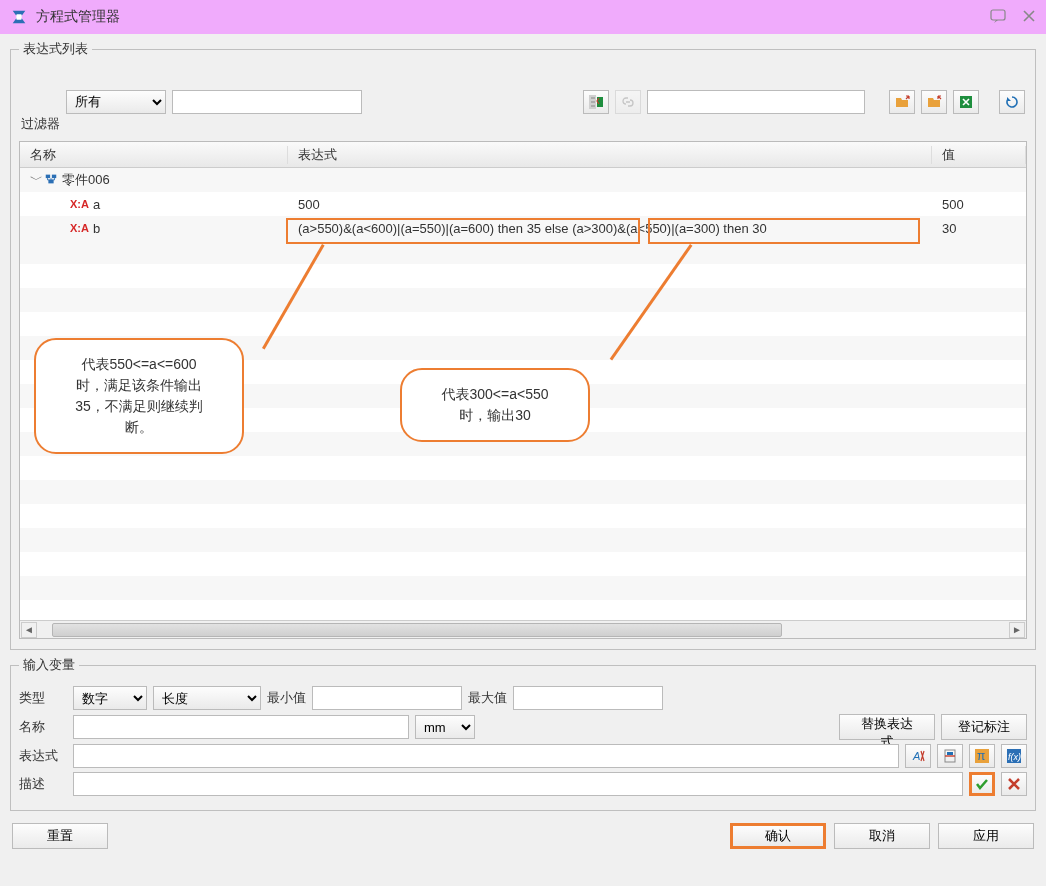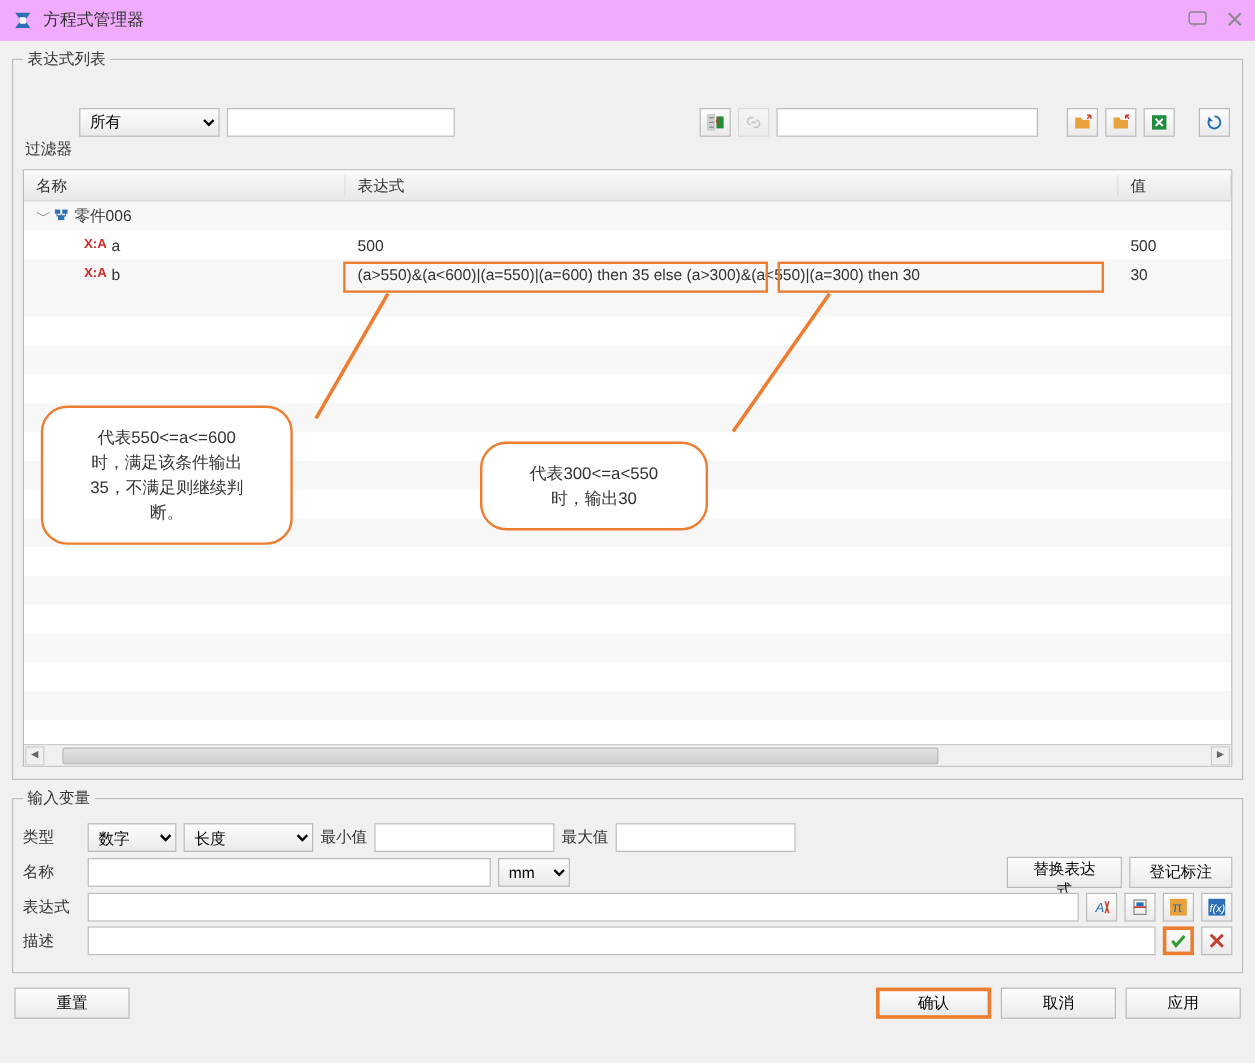--- a/index.html
+++ b/index.html
@@ -203,21 +203,21 @@
         <path d="M2 2 L12 12 M12 2 L2 12" stroke="#888" stroke-width="1.6"></path>
       </svg>
   </span>
 </div>
 
 <fieldset class="group expr-list-group">
   <legend>表达式列表</legend>
 
   <div class="filter-row">
     <span class="lbl">过滤器</span>
-    <select class="combo" style="width:117px">
+    <select class="combo" style="width:100px">
       <option>所有</option>
     </select>
     <input class="text" style="width: 190px;" value="">
     <span style="flex:1"></span>
     <span class="btn-icon">
       <svg viewBox="0 0 16 16">
           <rect x="1" y="1" width="7" height="14" fill="#d0d0d0"></rect>
           <rect x="9" y="3" width="6" height="10" fill="#1e8e3e"></rect>
           <path d="M3 4 l4 0 M3 8 l4 0 M3 12 l4 0" stroke="#888"></path>
           <path d="M11 4 l-2 3 l2 3" stroke="#c43d2c" stroke-width="1.2" fill="none"></path>

